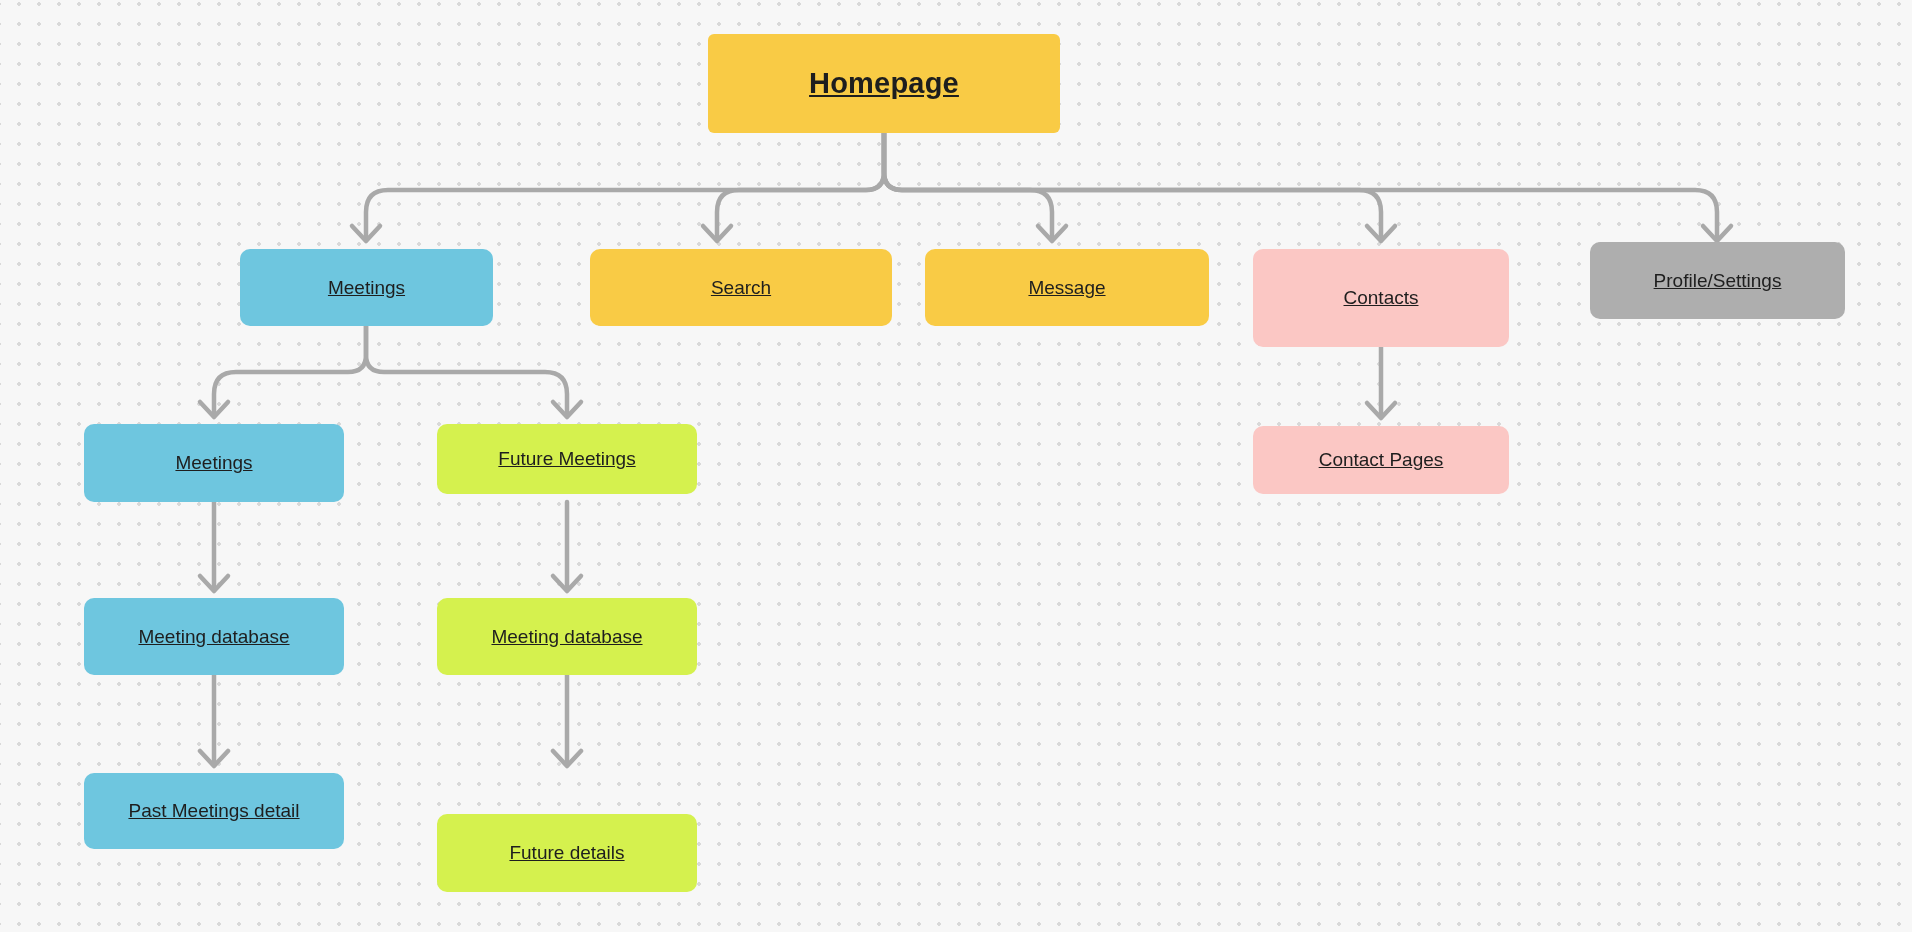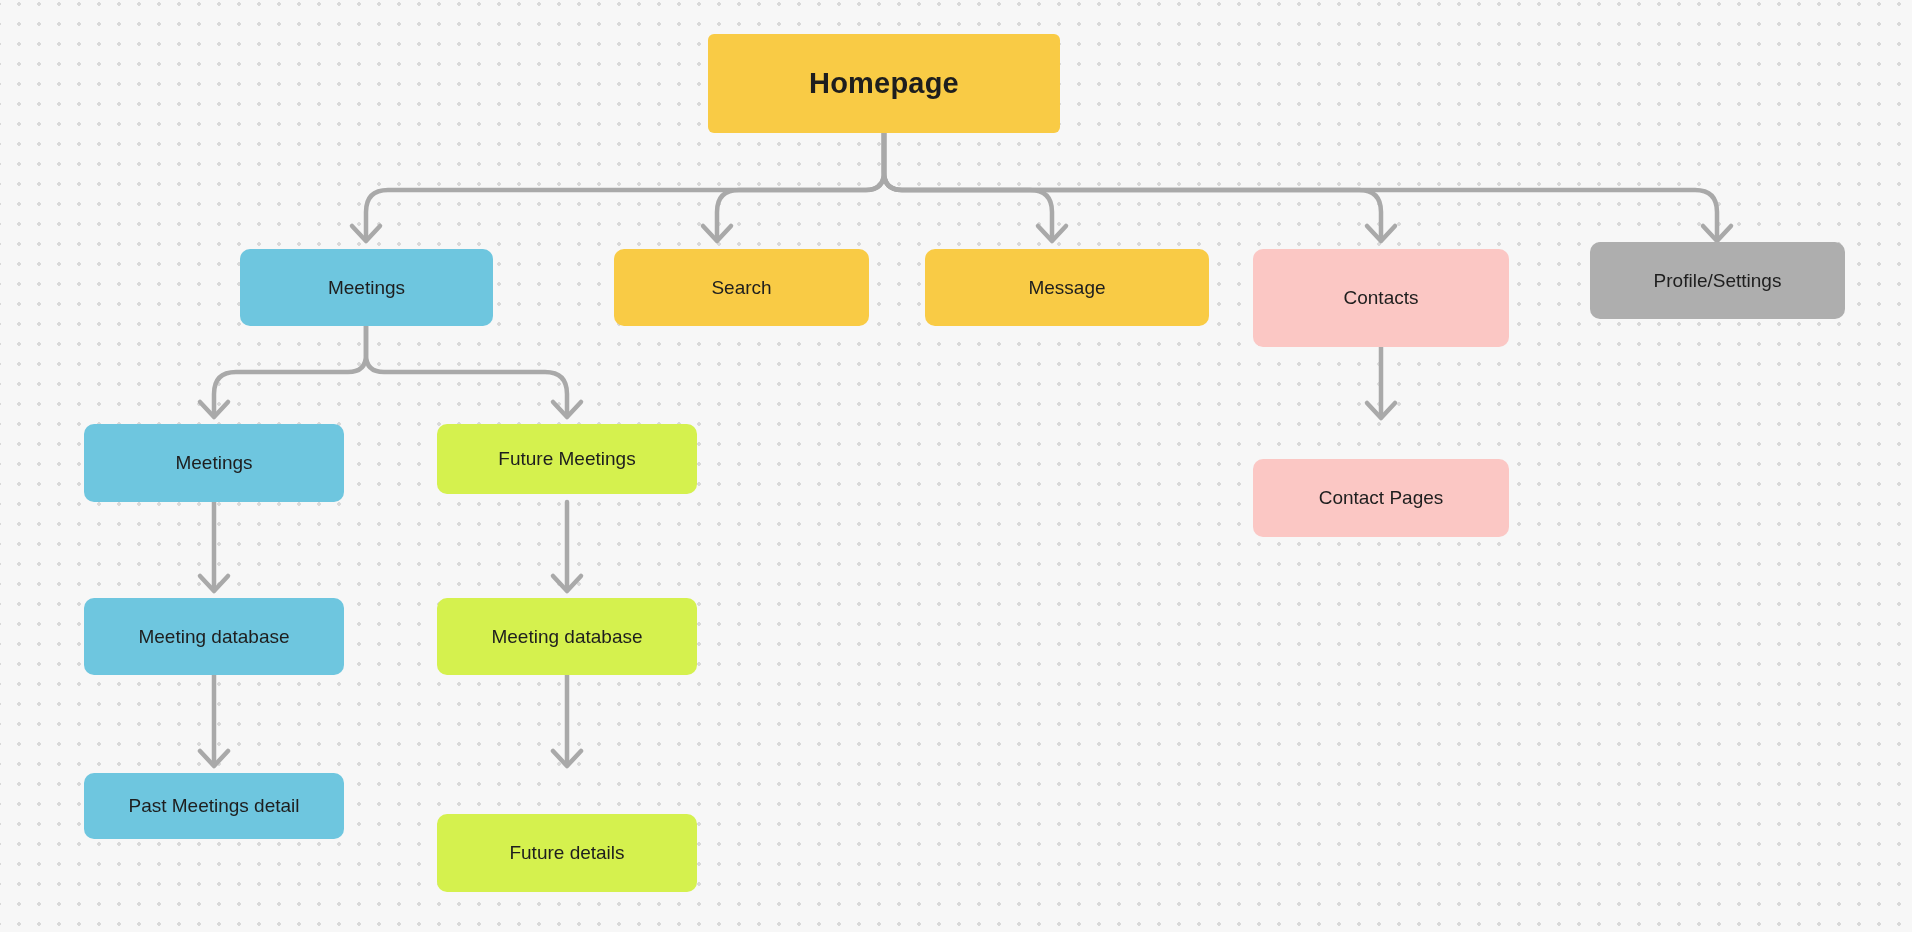--- a/index.html
+++ b/index.html
@@ -42,20 +42,21 @@
     border-radius: 10px;
     box-sizing: border-box;
     cursor: default;
   }
   .node .label {
     font-size: 19px;
     color: var(--text, #1E1E1E);
     text-align: right;
     line-height: 1.25;
     white-space: nowrap;
+    text-decoration: underline;
   }
   .node.title {
     border-radius: 6px;
   }
   .node.title .label {
     font-size: 29px;
     font-weight: 700;
     letter-spacing: 0.2px;
   }
 </style>
@@ -116,21 +117,21 @@
   </svg>
 
   <div class="node title" style="left: 708px; top: 34px; width: 352px; height: 99px; background: rgb(249, 203, 69);">
     <span class="label">Homepage</span>
   </div>
 
   <div class="node" style="left: 240px; top: 249px; width: 253px; height: 77px; background: rgb(110, 198, 223);">
     <span class="label">Meetings</span>
   </div>
 
-  <div class="node" style="left: 590px; top: 249px; width: 255px; height: 77px; background: rgb(249, 203, 69); margin-left: 24px;">
+  <div class="node" style="left: 590px; top: 249px; width: 302px; height: 77px; background: rgb(249, 203, 69);">
     <span class="label">Search</span>
   </div>
 
   <div class="node" style="left: 925px; top: 249px; width: 284px; height: 77px; background: rgb(249, 203, 69);">
     <span class="label">Message</span>
   </div>
 
   <div class="node" style="left: 1253px; top: 249px; width: 256px; height: 98px; background: rgb(251, 199, 196);">
     <span class="label">Contacts</span>
   </div>
@@ -148,25 +149,25 @@
   </div>
 
   <div class="node" style="left: 84px; top: 598px; width: 260px; height: 77px; background: rgb(110, 198, 223);">
     <span class="label">Meeting database</span>
   </div>
 
   <div class="node" style="left: 437px; top: 598px; width: 260px; height: 77px; background: rgb(213, 241, 78);">
     <span class="label">Meeting database</span>
   </div>
 
-  <div class="node" style="left: 84px; top: 773px; width: 260px; height: 66px; background: rgb(110, 198, 223);">
+  <div class="node" style="left: 84px; top: 773px; width: 260px; height: 76px; background: rgb(110, 198, 223);">
     <span class="label">Past Meetings detail</span>
   </div>
 
   <div class="node" style="left: 437px; top: 814px; width: 260px; height: 78px; background: rgb(213, 241, 78);">
     <span class="label">Future details</span>
   </div>
 
-  <div class="node" style="left: 1253px; top: 426px; width: 256px; height: 78px; background: rgb(251, 199, 196); margin-top: 33px;">
+  <div class="node" style="left: 1253px; top: 426px; width: 256px; height: 68px; background: rgb(251, 199, 196);">
     <span class="label">Contact Pages</span>
   </div>
 
 </div>
 
 </body></html>

